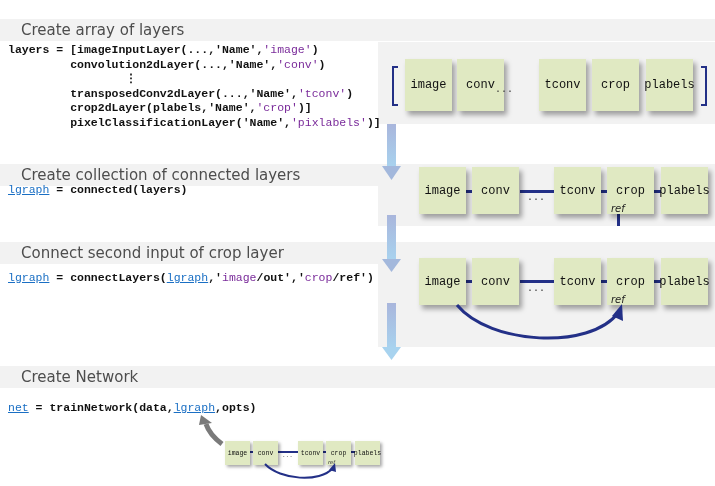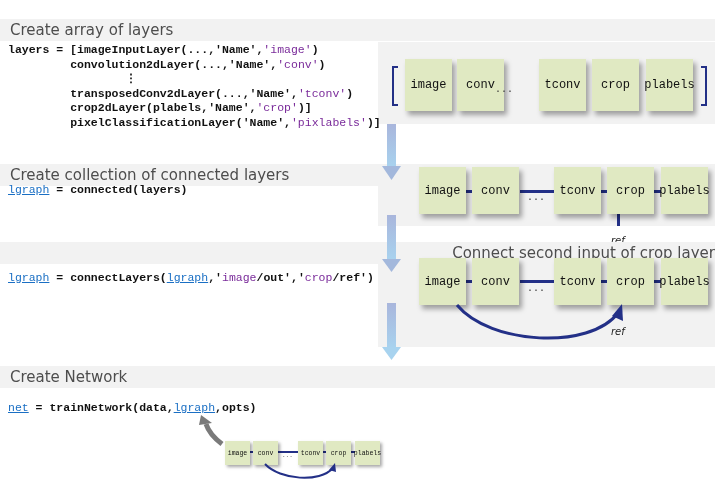--- a/index.html
+++ b/index.html
@@ -1,27 +1,27 @@
 <!DOCTYPE html>
 <html><head>
 <meta charset="utf-8">
 <style>
   html, body { margin:0; padding:0; background:#ffffff; }
   body { width:715px; height:486px; position:relative; overflow:hidden; font-family:"DejaVu Sans", sans-serif; }
   .panel { position:absolute; background:#f2f2f2; }
-  .header { position:absolute; left:0; width:715px; background:#f2f2f2; color:#4d4d4d; font-family:"DejaVu Sans", sans-serif; font-size:15px; line-height:22px; padding-left:10px; box-sizing:border-box; }
+  .header { position:absolute; left:0; width:715px; background:#f2f2f2; color:#4d4d4d; font-family:"DejaVu Sans", sans-serif; font-size:15px; line-height:22px; padding-left:21px; box-sizing:border-box; }
   .code { position:absolute; font-family:"Liberation Mono", monospace; font-size:11.5px; color:#111; font-weight:bold; white-space:pre; line-height:14.5px; }
   .code .str { color:#8a2be2; font-weight:normal; color:#7a2b9a; }
   .code .var { color:#1a6fc4; font-weight:normal;text-decoration:underline; }
   .codebox { position:absolute; background:#ffffff; }
   .node { position:absolute; background:#e0e9c2; box-shadow: 3px 4px 5px rgba(0,0,0,0.35); font-family:"Liberation Mono", monospace; font-size:12px; color:#111; display:flex; align-items:center; justify-content:center; }
   .node.small { font-size:6.5px; box-shadow: 2px 2px 3px rgba(0,0,0,0.35); }
   .edge { position:absolute; background:#233087; height:3px; }
   .dots { position:absolute; font-family:"Liberation Mono", monospace; font-size:10px; color:#333; }
-  .ref { position:absolute; font-family:"DejaVu Sans", sans-serif; font-style:italic; font-size:10px; color:#222;margin-top:32px; }
+  .ref { position:absolute; font-family:"DejaVu Sans", sans-serif; font-style:italic; font-size:10px; color:#222; }
   .bracket { position:absolute; border:2px solid #233087; width:4px; }
   .bracket.l { border-right:none; }
   .bracket.r { border-left:none; }
   svg.over { position:absolute; left:0; top:0; overflow:visible; pointer-events:none; }
 </style>
 </head>
 <body>
 
 <div class="panel" style="left:378px; top:42px; width:337px; height:82px;"></div>
 <div class="header" style="top:19px;">Create array of layers</div>
@@ -52,21 +52,21 @@
 <div class="edge" style="left:654px; top:190px; width:8px;"></div>
 <div class="edge" style="left:617px; top:212px; width:3px; height:14px;"></div>
 <div class="node" style="left:419px; top:167px; width:47px; height:47px;">image</div>
 <div class="node" style="left:472px; top:167px; width:47px; height:47px;">conv</div>
 <div class="dots" style="left:527px; top:192px;">...</div>
 <div class="node" style="left:554px; top:167px; width:47px; height:47px;">tconv</div>
 <div class="node" style="left:607px; top:167px; width:47px; height:47px;">crop</div>
 <div class="node" style="left:661px; top:167px; width:47px; height:47px;">plabels</div>
 <div class="ref" style="left:611px; top:203px;">ref</div>
 
-<div class="header" style="top:242px;text-align:right;">Connect second input of crop layer</div>
+<div class="header" style="top:242px;">Connect second input of crop layer</div>
 <div class="panel" style="left:378px; top:264px; width:337px; height:83px;"></div>
 <div class="code" style="left:8px; top:271px;"><span class="var">lgraph</span><span> = connectLayers(</span><span class="var">lgraph</span><span>,'</span><span class="str">image</span><span>/out','</span><span class="str">crop</span><span>/ref')</span></div>
 
 <div class="edge" style="left:465px; top:280px; width:8px;"></div>
 <div class="edge" style="left:520px; top:280px; width:34px;"></div>
 <div class="edge" style="left:600px; top:280px; width:8px;"></div>
 <div class="edge" style="left:654px; top:280px; width:8px;"></div>
 <div class="node" style="left:419px; top:258px; width:47px; height:47px;">image</div>
 <div class="node" style="left:472px; top:258px; width:47px; height:47px;">conv</div>
 <div class="dots" style="left:527px; top:283px;">...</div>

